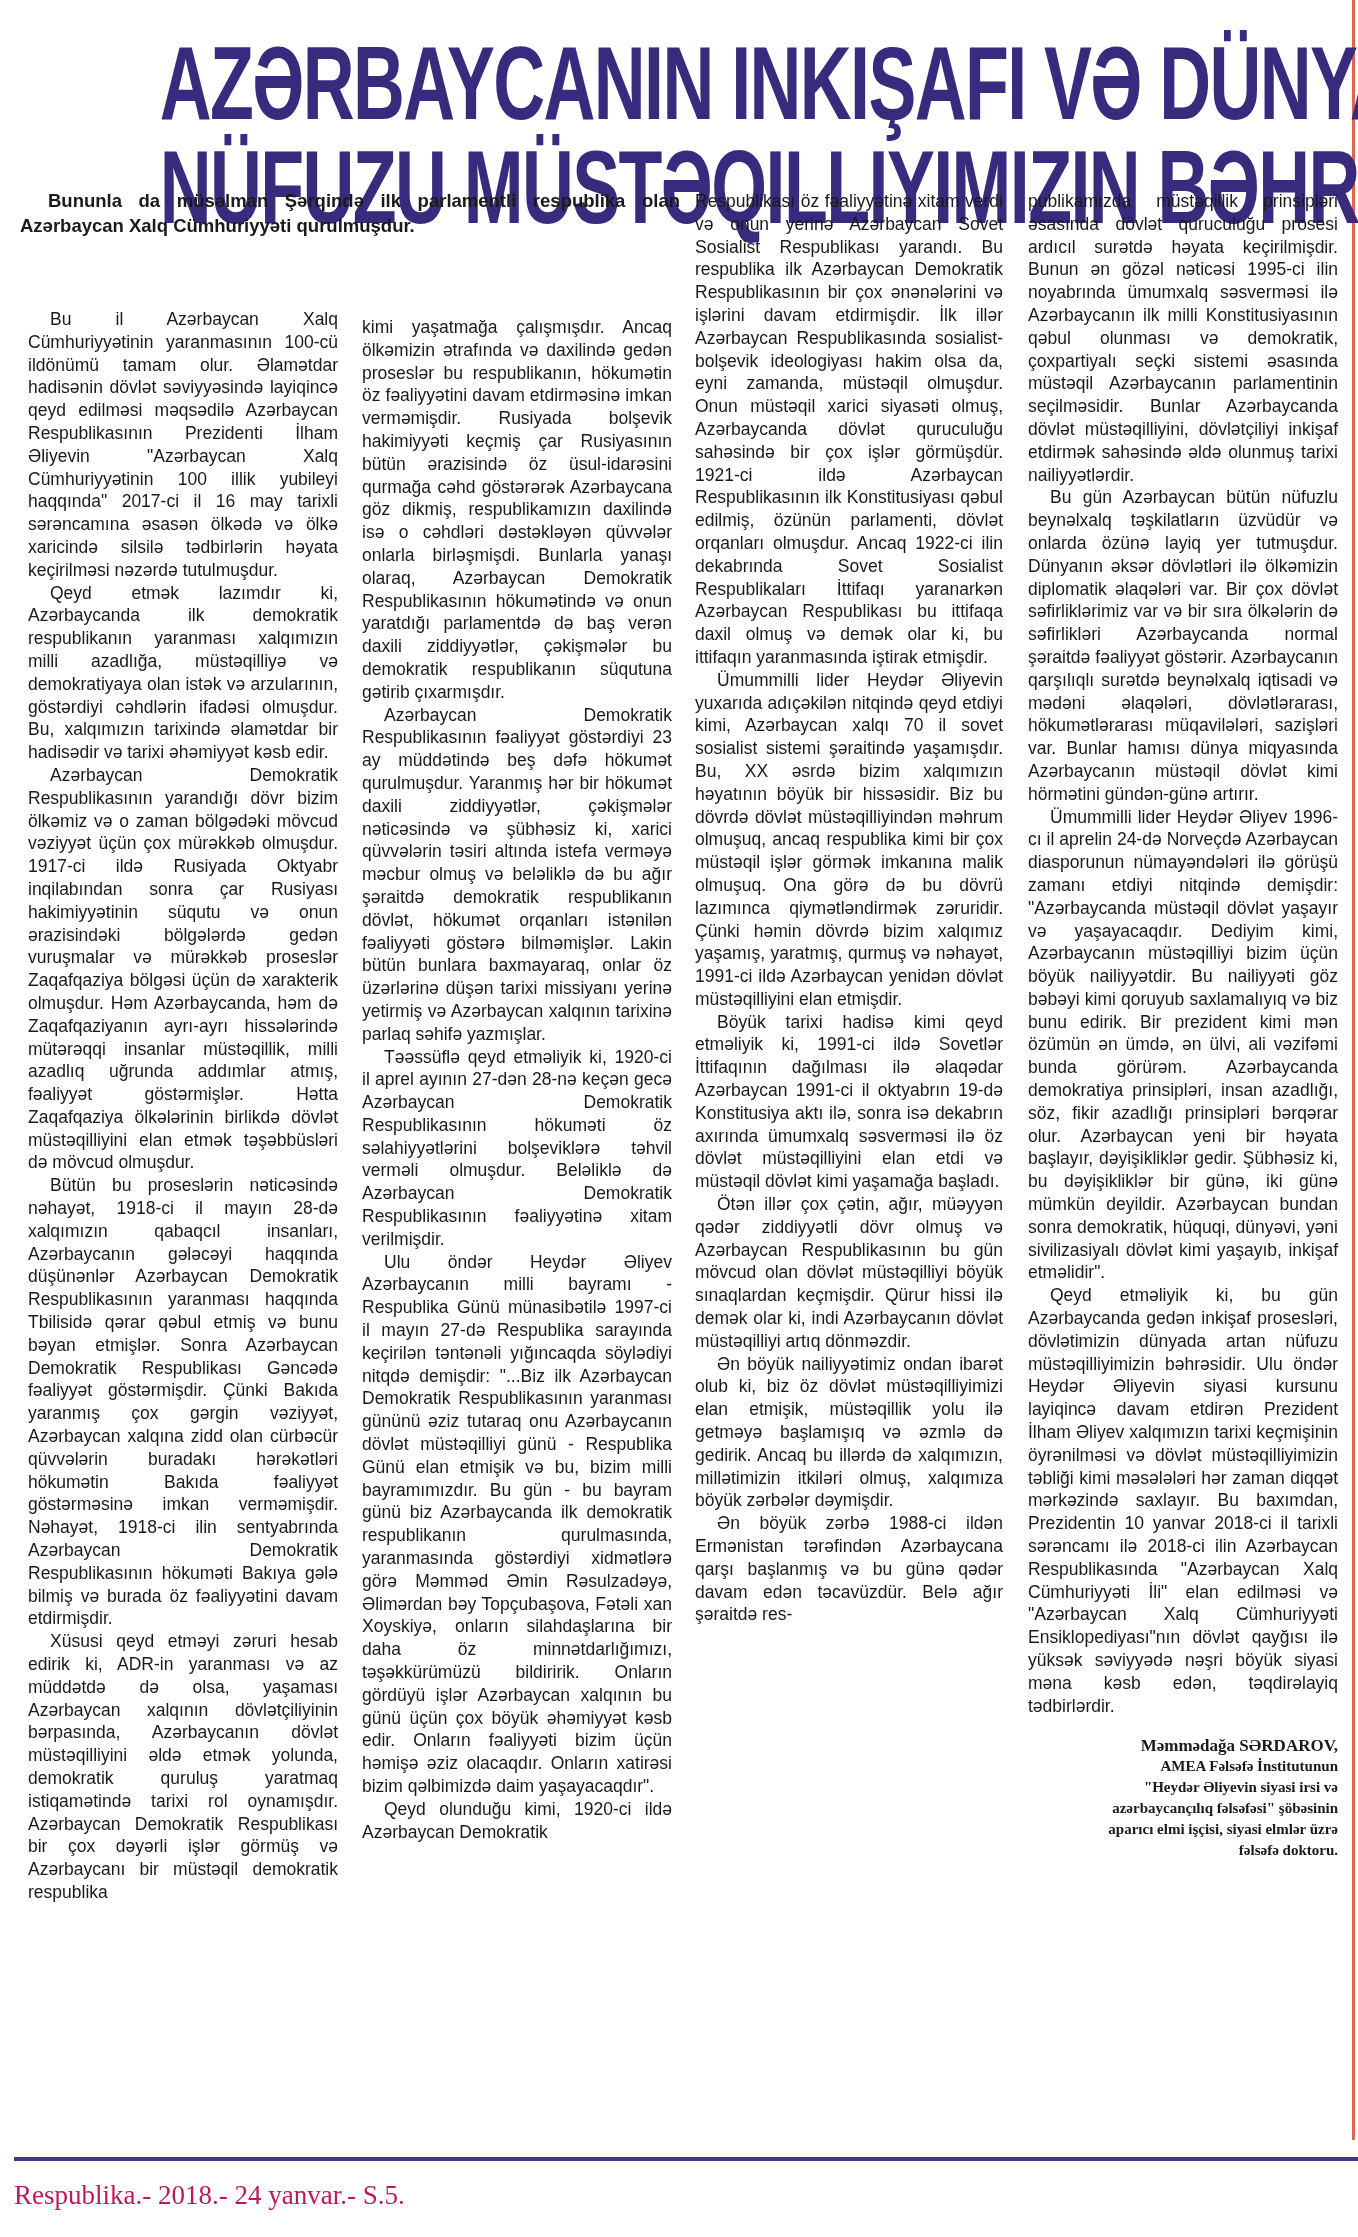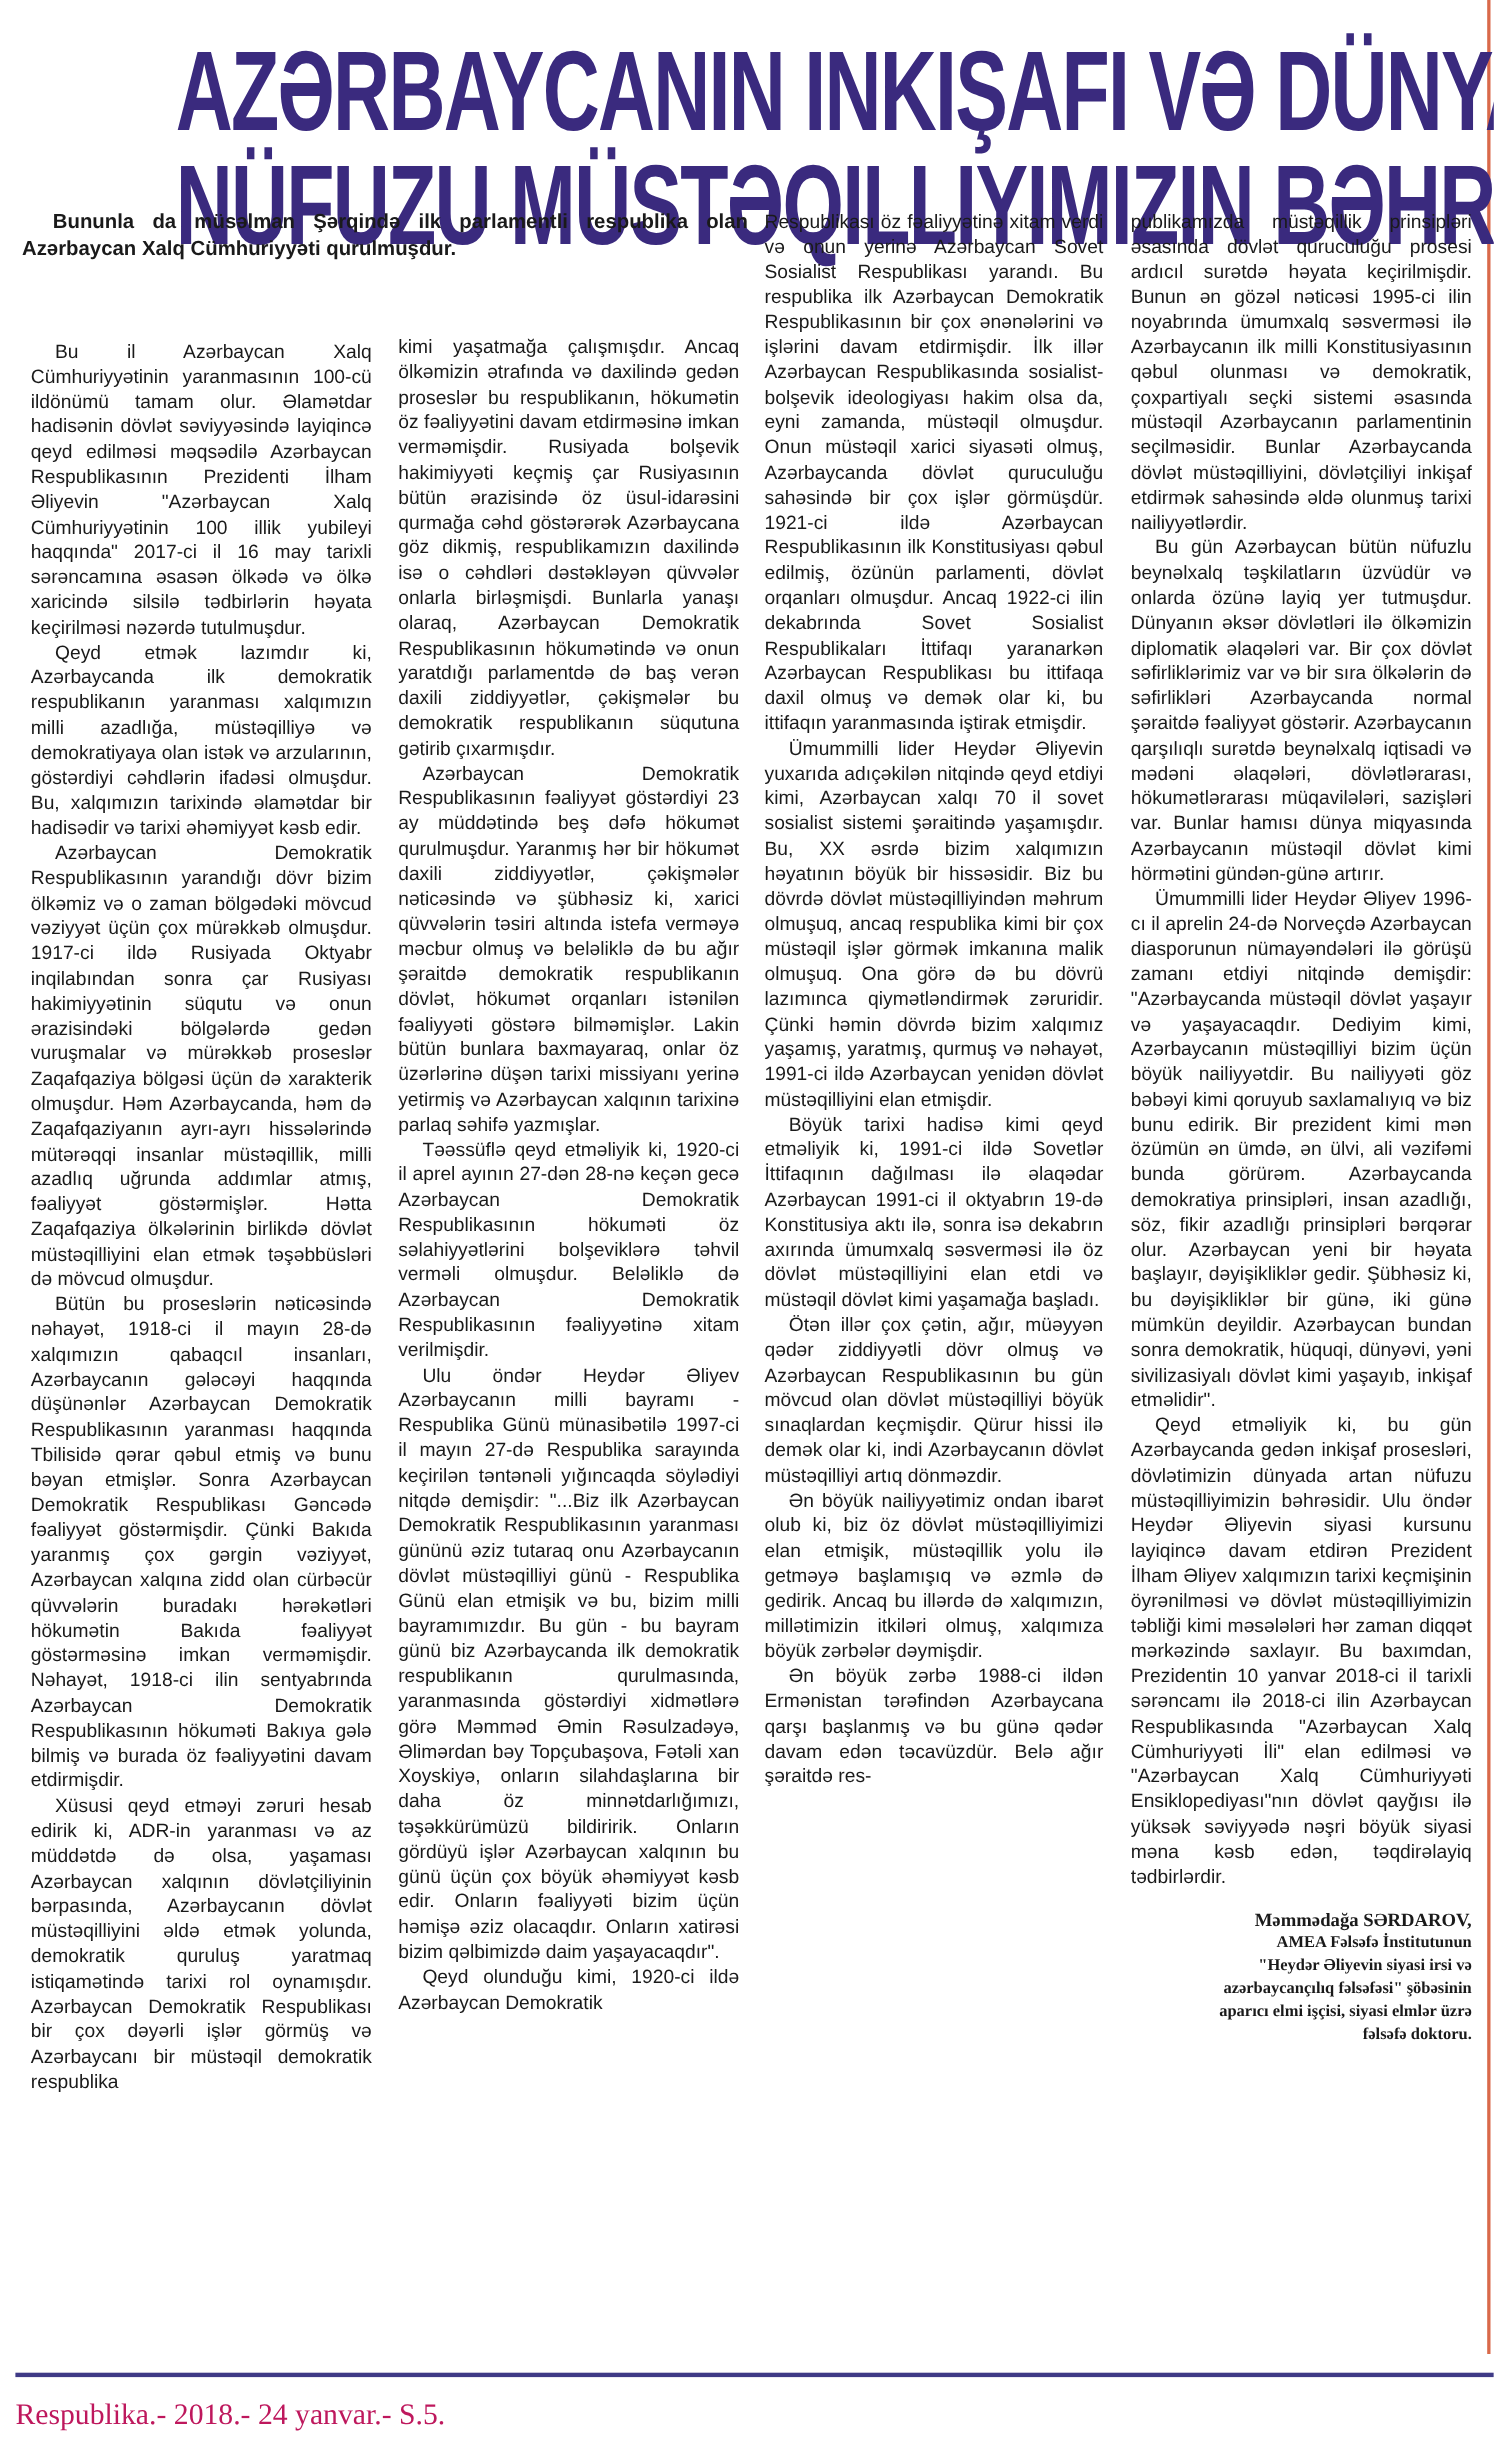--- a/index.html
+++ b/index.html
@@ -7,21 +7,21 @@
   .page { position: absolute; left: 0; top: 0; width: 1358px; height: 2237px; }
   .right-rule { position: absolute; left: 1352px; top: 0; width: 3px; height: 2140px; background: #d9694a; }
   .headline { position: absolute; left: 14px; top: 4px; width: 1325px; text-align: center; color: #3a2a7e; font-family: "Liberation Sans", sans-serif; font-weight: bold; letter-spacing: -2px; }
   .headline .line { display: block; font-size: 92px; line-height: 104px; transform: scaleX(0.78) scaleY(1.12); transform-origin: center top; white-space: nowrap; text-transform: uppercase; }
   .lead { position: absolute; left: 20px; top: 188px; width: 660px; font-weight: bold; font-size: 18.5px; line-height: 25px; text-align: justify; }
   .lead p { margin: 0; text-indent: 28px; }
   .col { position: absolute; font-size: 17.5px; line-height: 22.8px; text-align: justify; hyphens: manual; }
   .col p { margin: 0; text-indent: 22px; }
   .col p.cont { text-indent: 0; }
   .col1 { left: 28px; top: 308px; width: 310px; }
-  .col2 { left: 362px; top: 304px; width: 310px; }
+  .col2 { left: 362px; top: 316px; width: 310px; }
   .col3 { left: 695px; top: 190px; width: 308px; }
   .col4 { left: 1028px; top: 190px; width: 310px; }
   .signature { margin-top: 18px; text-align: right; font-family: "Liberation Serif", serif; font-weight: bold; font-size: 15px; line-height: 21px; }
   .signature .name { font-size: 17px; }
   .bottom-rule { position: absolute; left: 14px; top: 2157px; width: 1344px; height: 4px; background: #3f3a86; }
   .citation { position: absolute; left: 14px; top: 2180px; font-family: "Liberation Serif", serif; font-size: 27px; color: #be185d; }
 </style>
 </head>
 <body>
 

